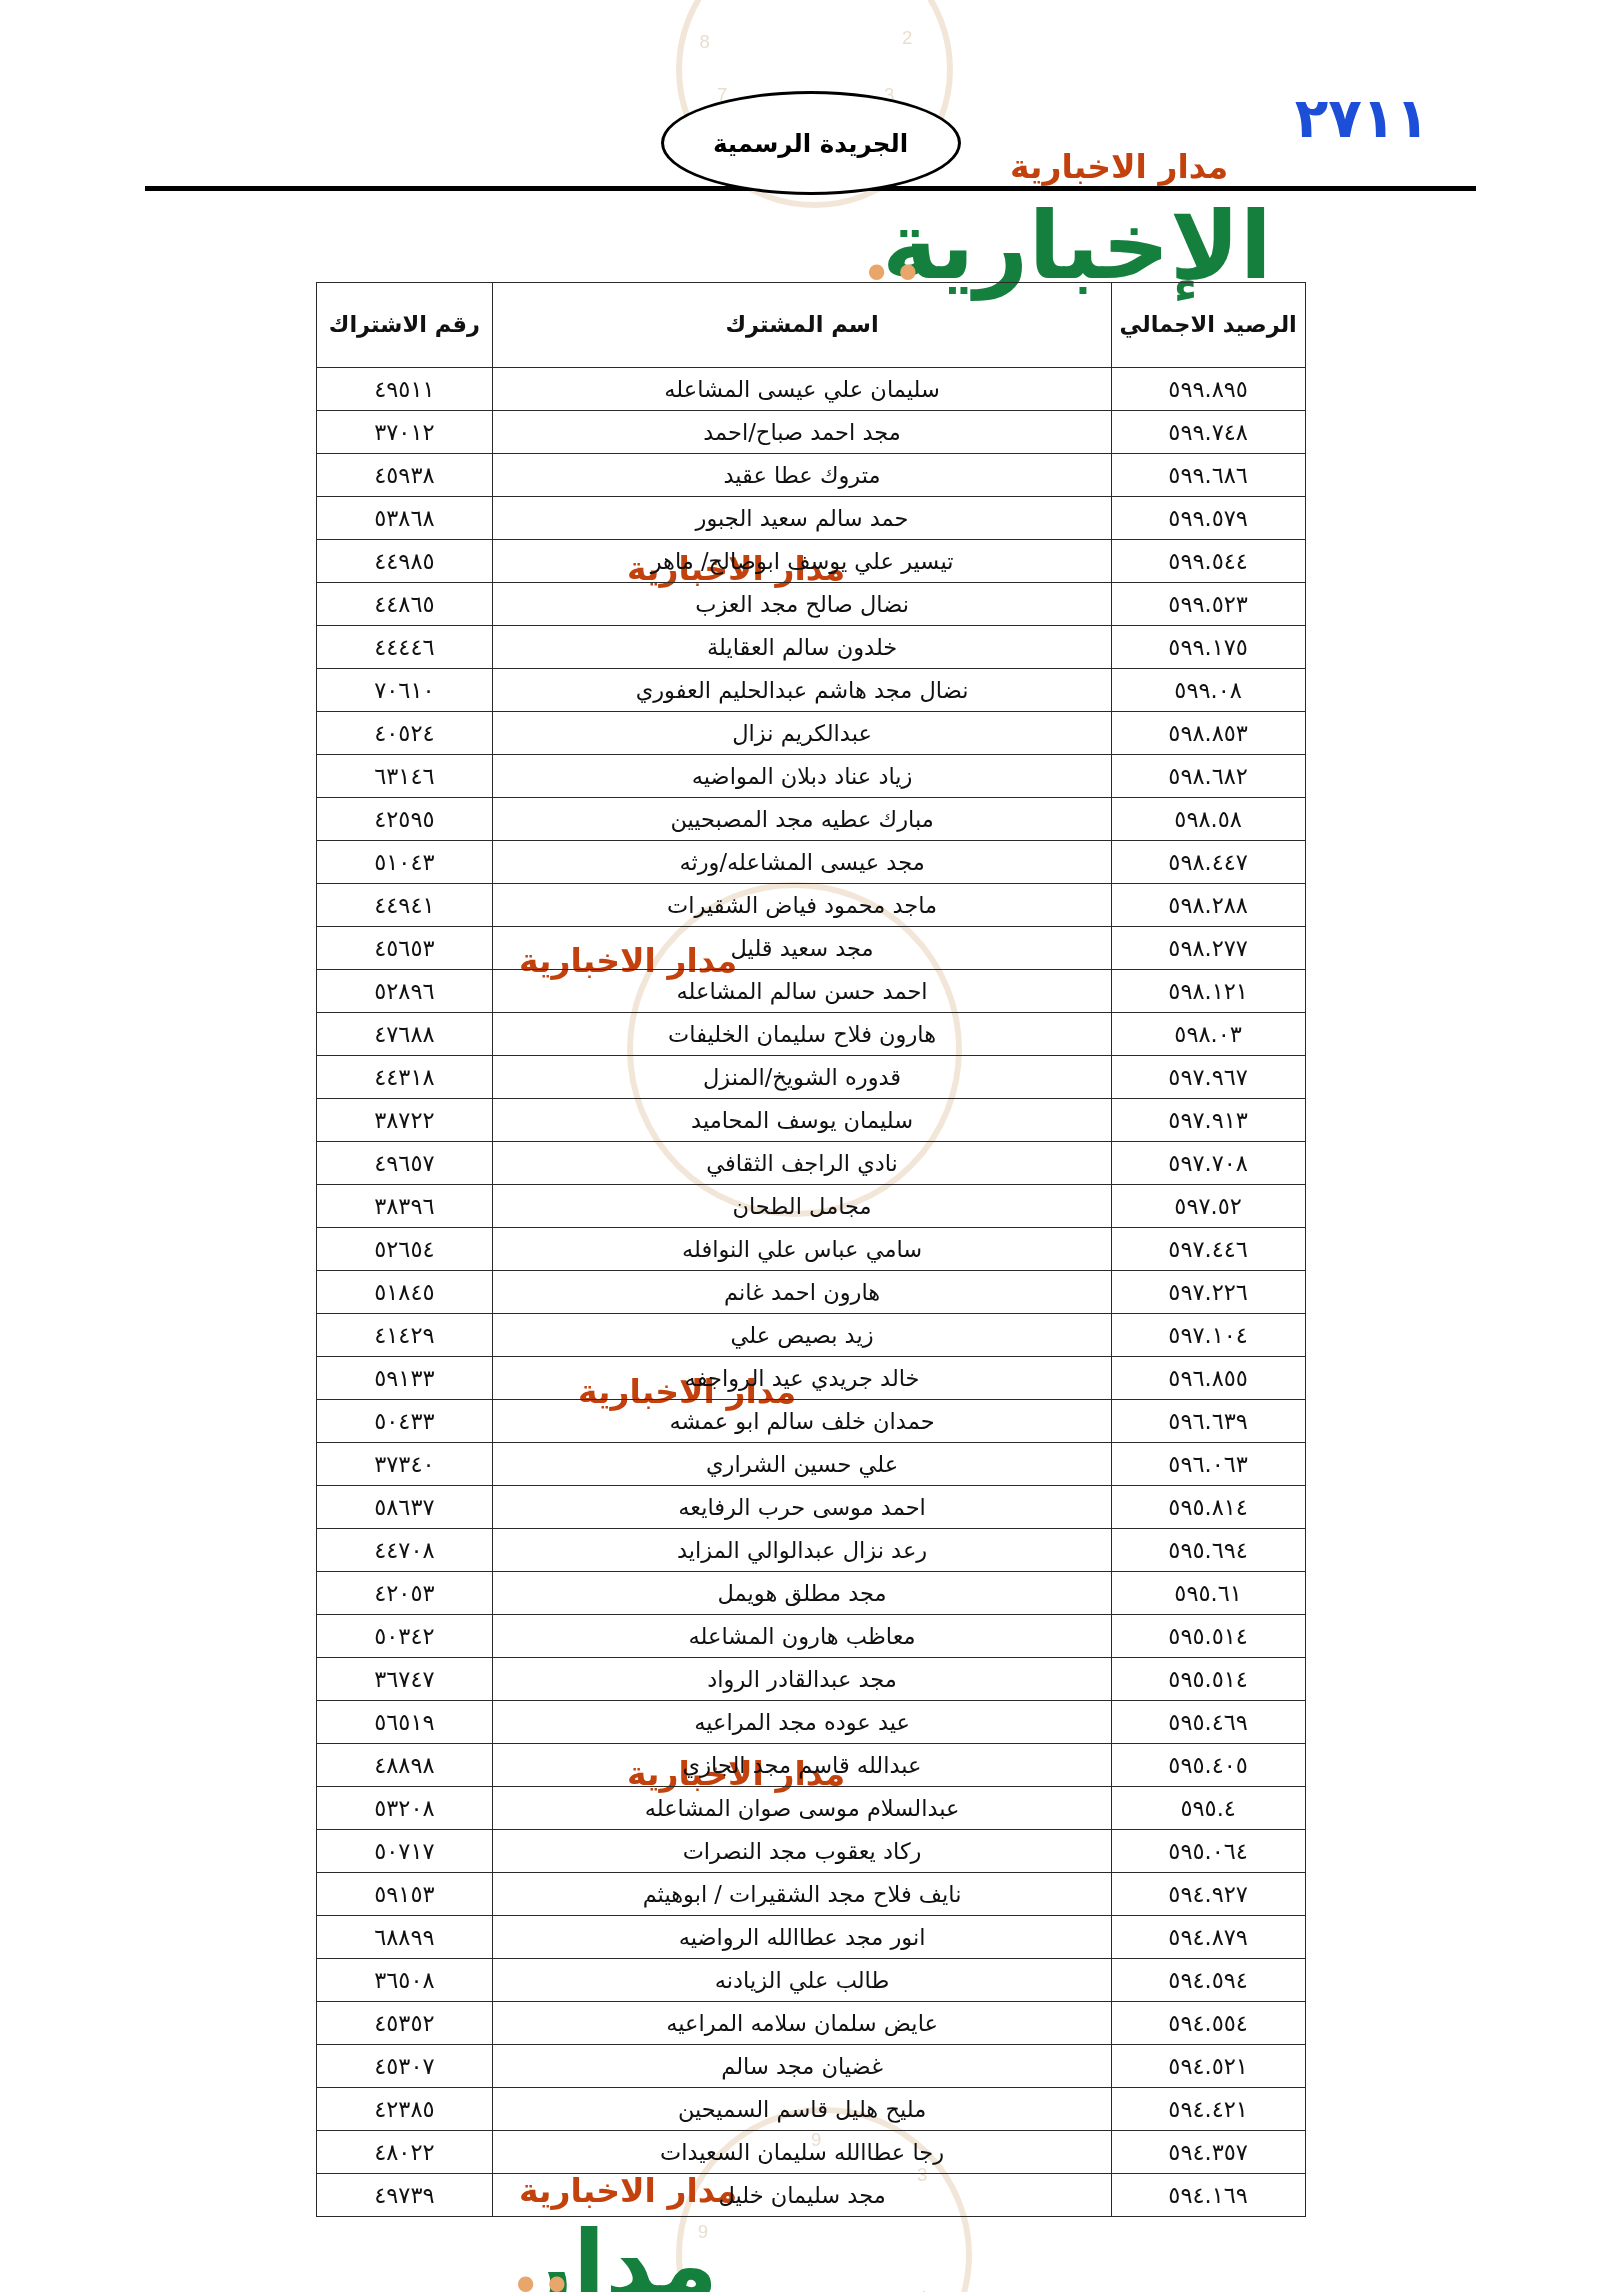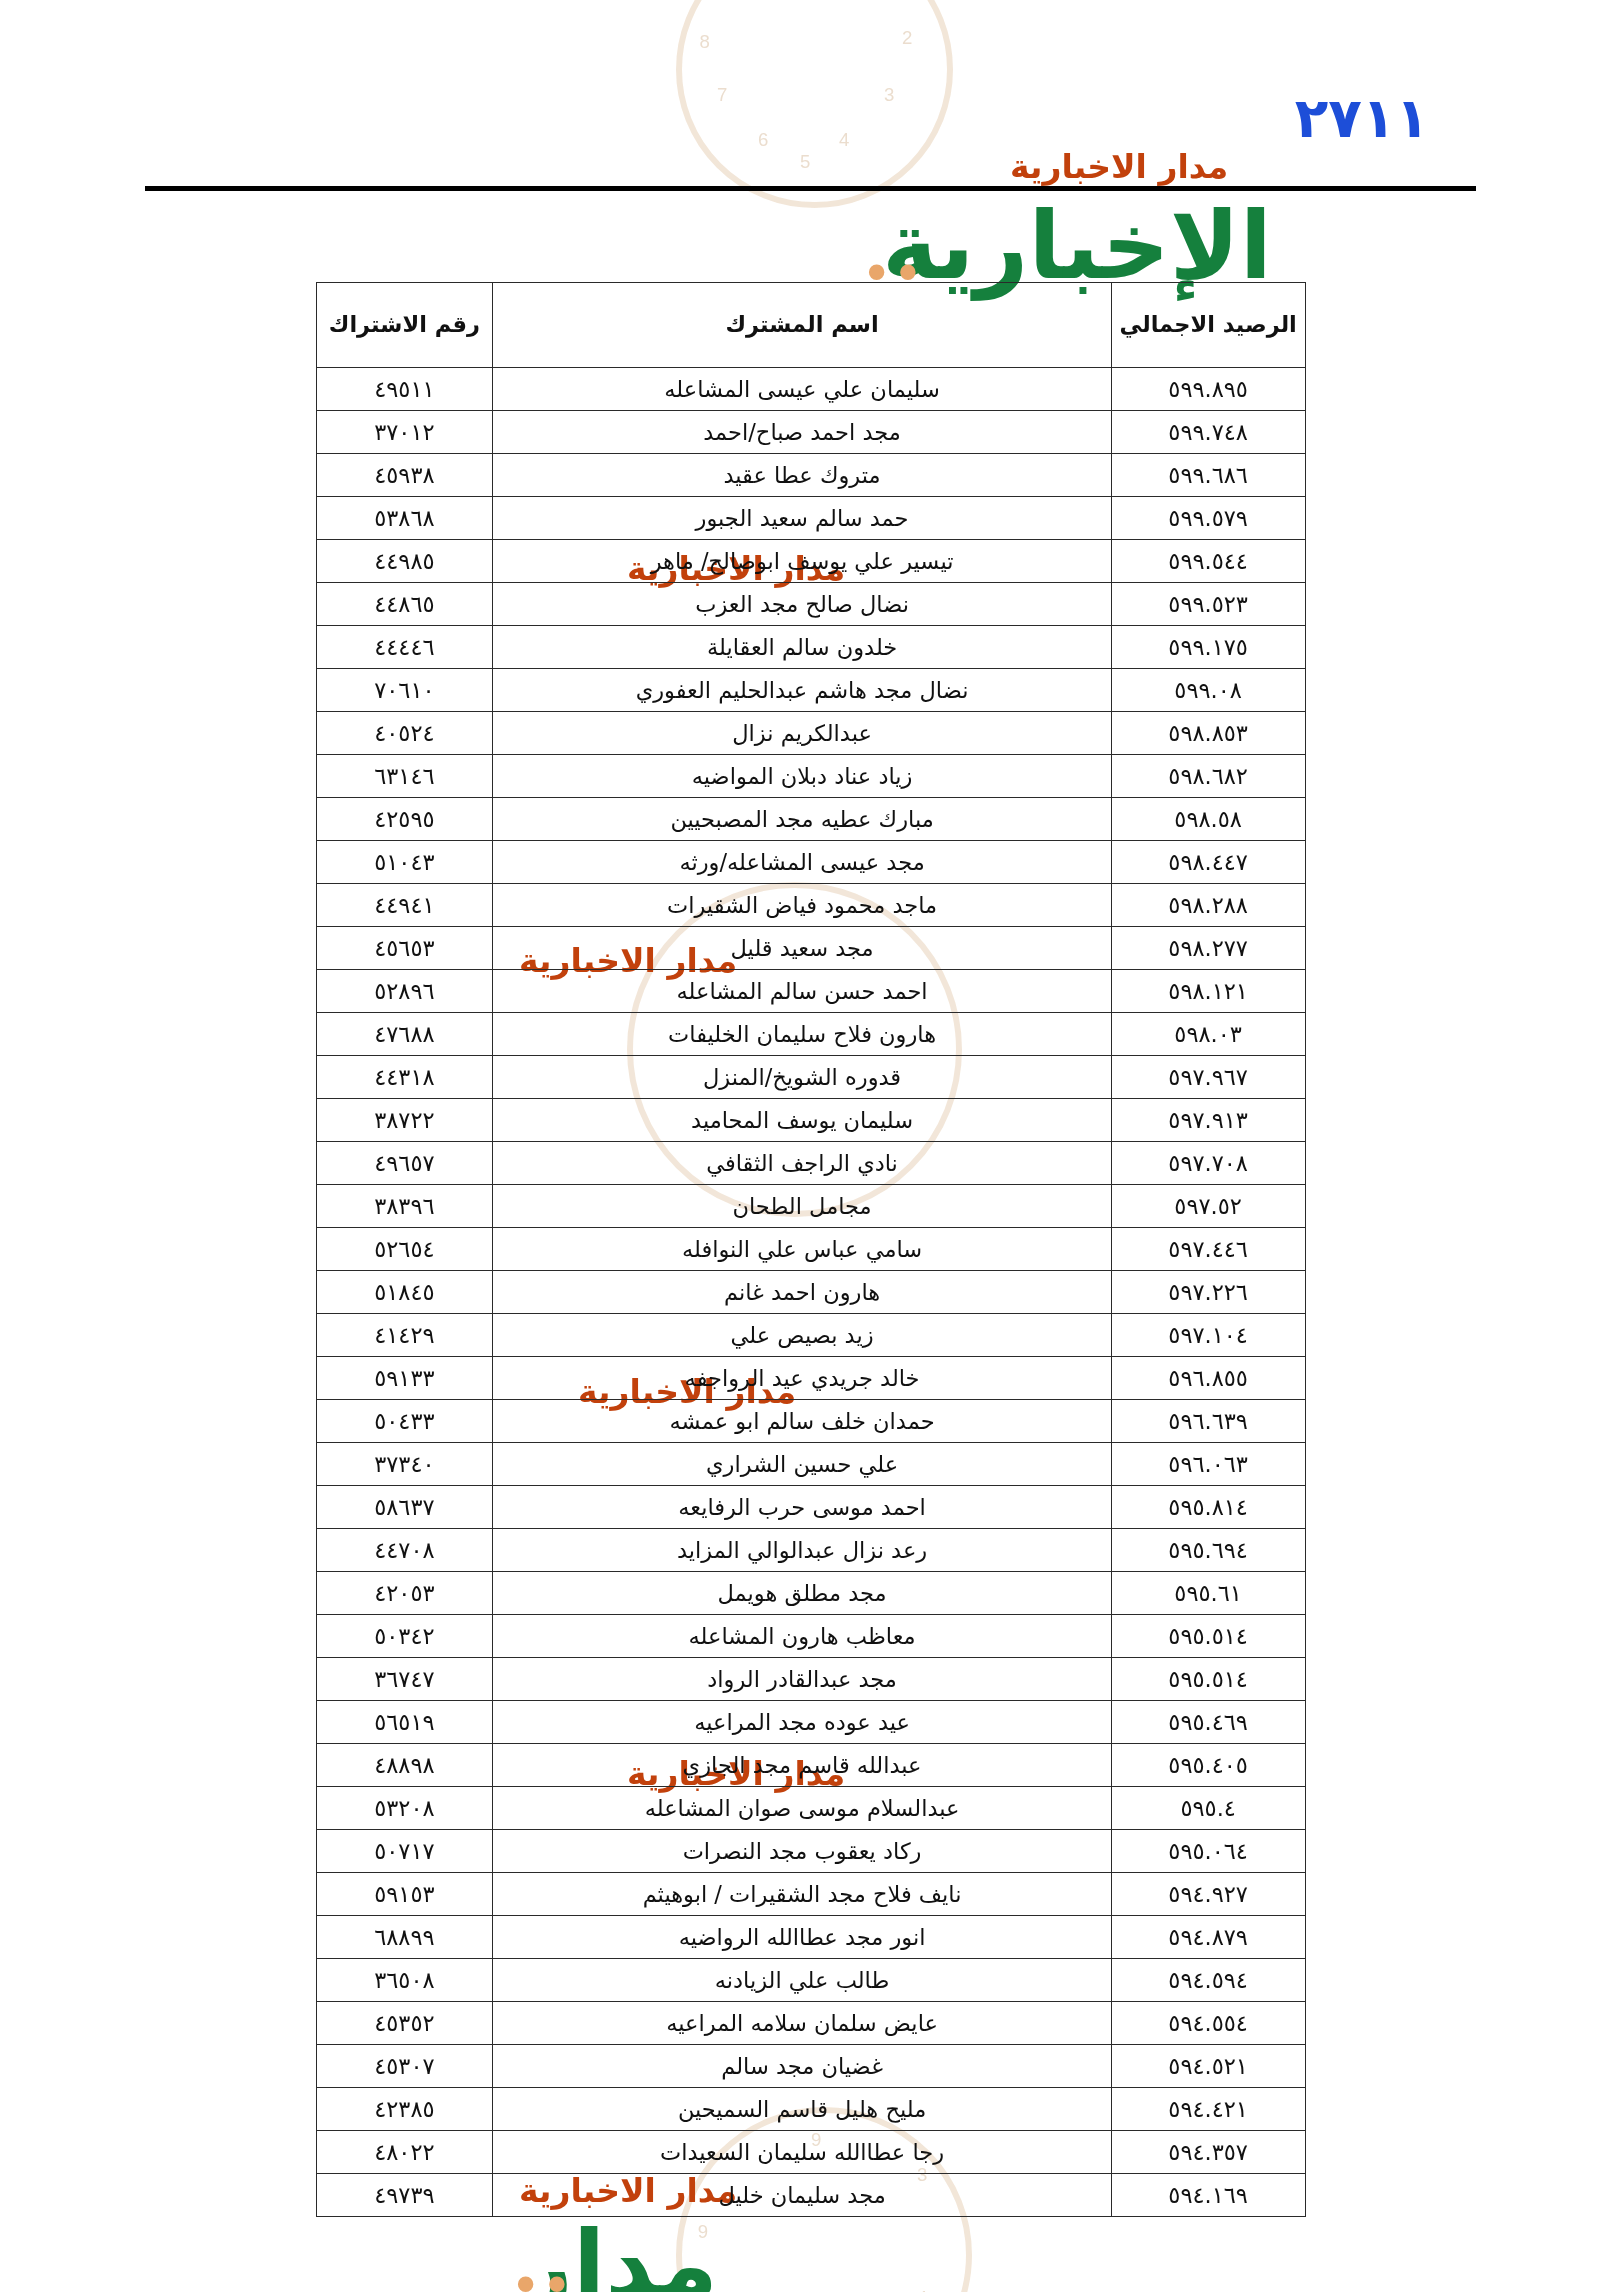--- a/index.html
+++ b/index.html
@@ -182,20 +182,23 @@
   <div class="wm-text" style="top:2171px; left:519px;">مدار الاخبارية</div>
   <div class="wm-big" style="top:2210px; left:519px;">مدار</div>
 
   <div class="wm-dots" style="top:247px; left:861px;">••</div>
   <div class="wm-dots" style="top:2259px; left:510px;">••</div>
 </div>
 
 <div class="page-header">
   <div class="header-rule"></div>
   <div class="page-number">٢٧١١</div>
+  <div class="gazette-oval">
+    <span>الجريدة الرسمية</span>
+  </div>
 </div>
 
 <div class="table-wrap">
   <table class="ledger">
     <colgroup>
       <col class="c-balance">
       <col class="c-name">
       <col class="c-sub">
     </colgroup>
     <thead>

